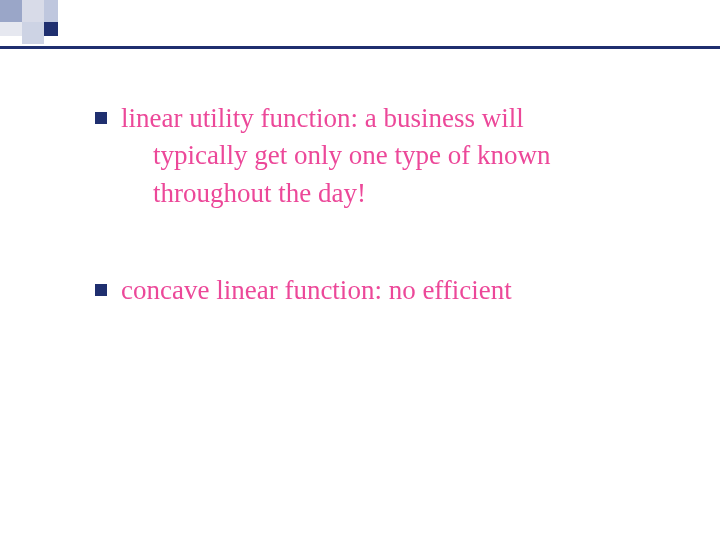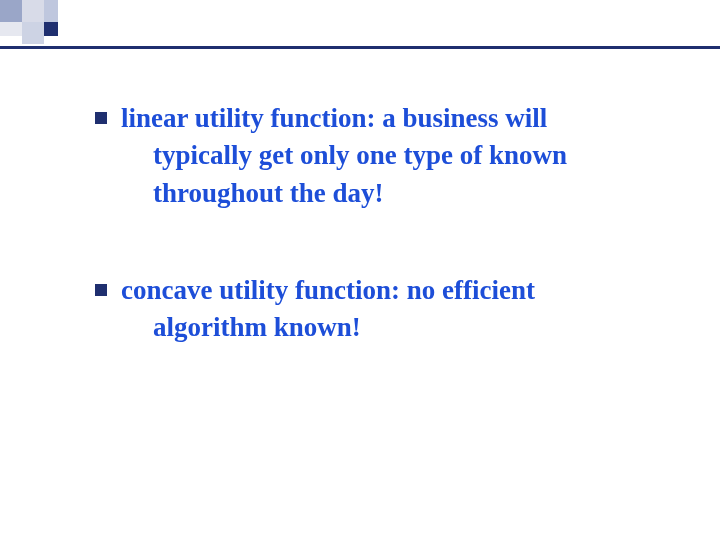--- a/index.html
+++ b/index.html
@@ -32,24 +32,23 @@
     left: 0;
     width: 720px;
     height: 3px;
     background: #1f2f6f;
   }
   .content {
     position: absolute;
     top: 100px;
     left: 95px;
     right: 60px;
-    color: #1d4ed8;
+    color: #ec4899;
     font-size: 27px;
     line-height: 1.38;
-    font-weight: bold;
   }
   .item {
     display: flex;
     align-items: flex-start;
     margin-bottom: 60px;
   }
   .bullet {
     width: 12px;
     height: 12px;
     background: #1f2f6f;
@@ -82,18 +81,17 @@
     <div class="bullet"></div>
     <div class="item-text">
       <span>linear utility function:  a business will</span>
       <span class="indented">typically get only one type of known throughout the day!</span>
     </div>
   </div>
 
   <div class="item">
     <div class="bullet"></div>
     <div class="item-text">
-      <span>concave utility function:  no efficient</span>
-      <span class="indented">algorithm known!</span>
+      <span>concave linear function:  no efficient</span>
     </div>
   </div>
 
 </div>
 
 </body></html>

